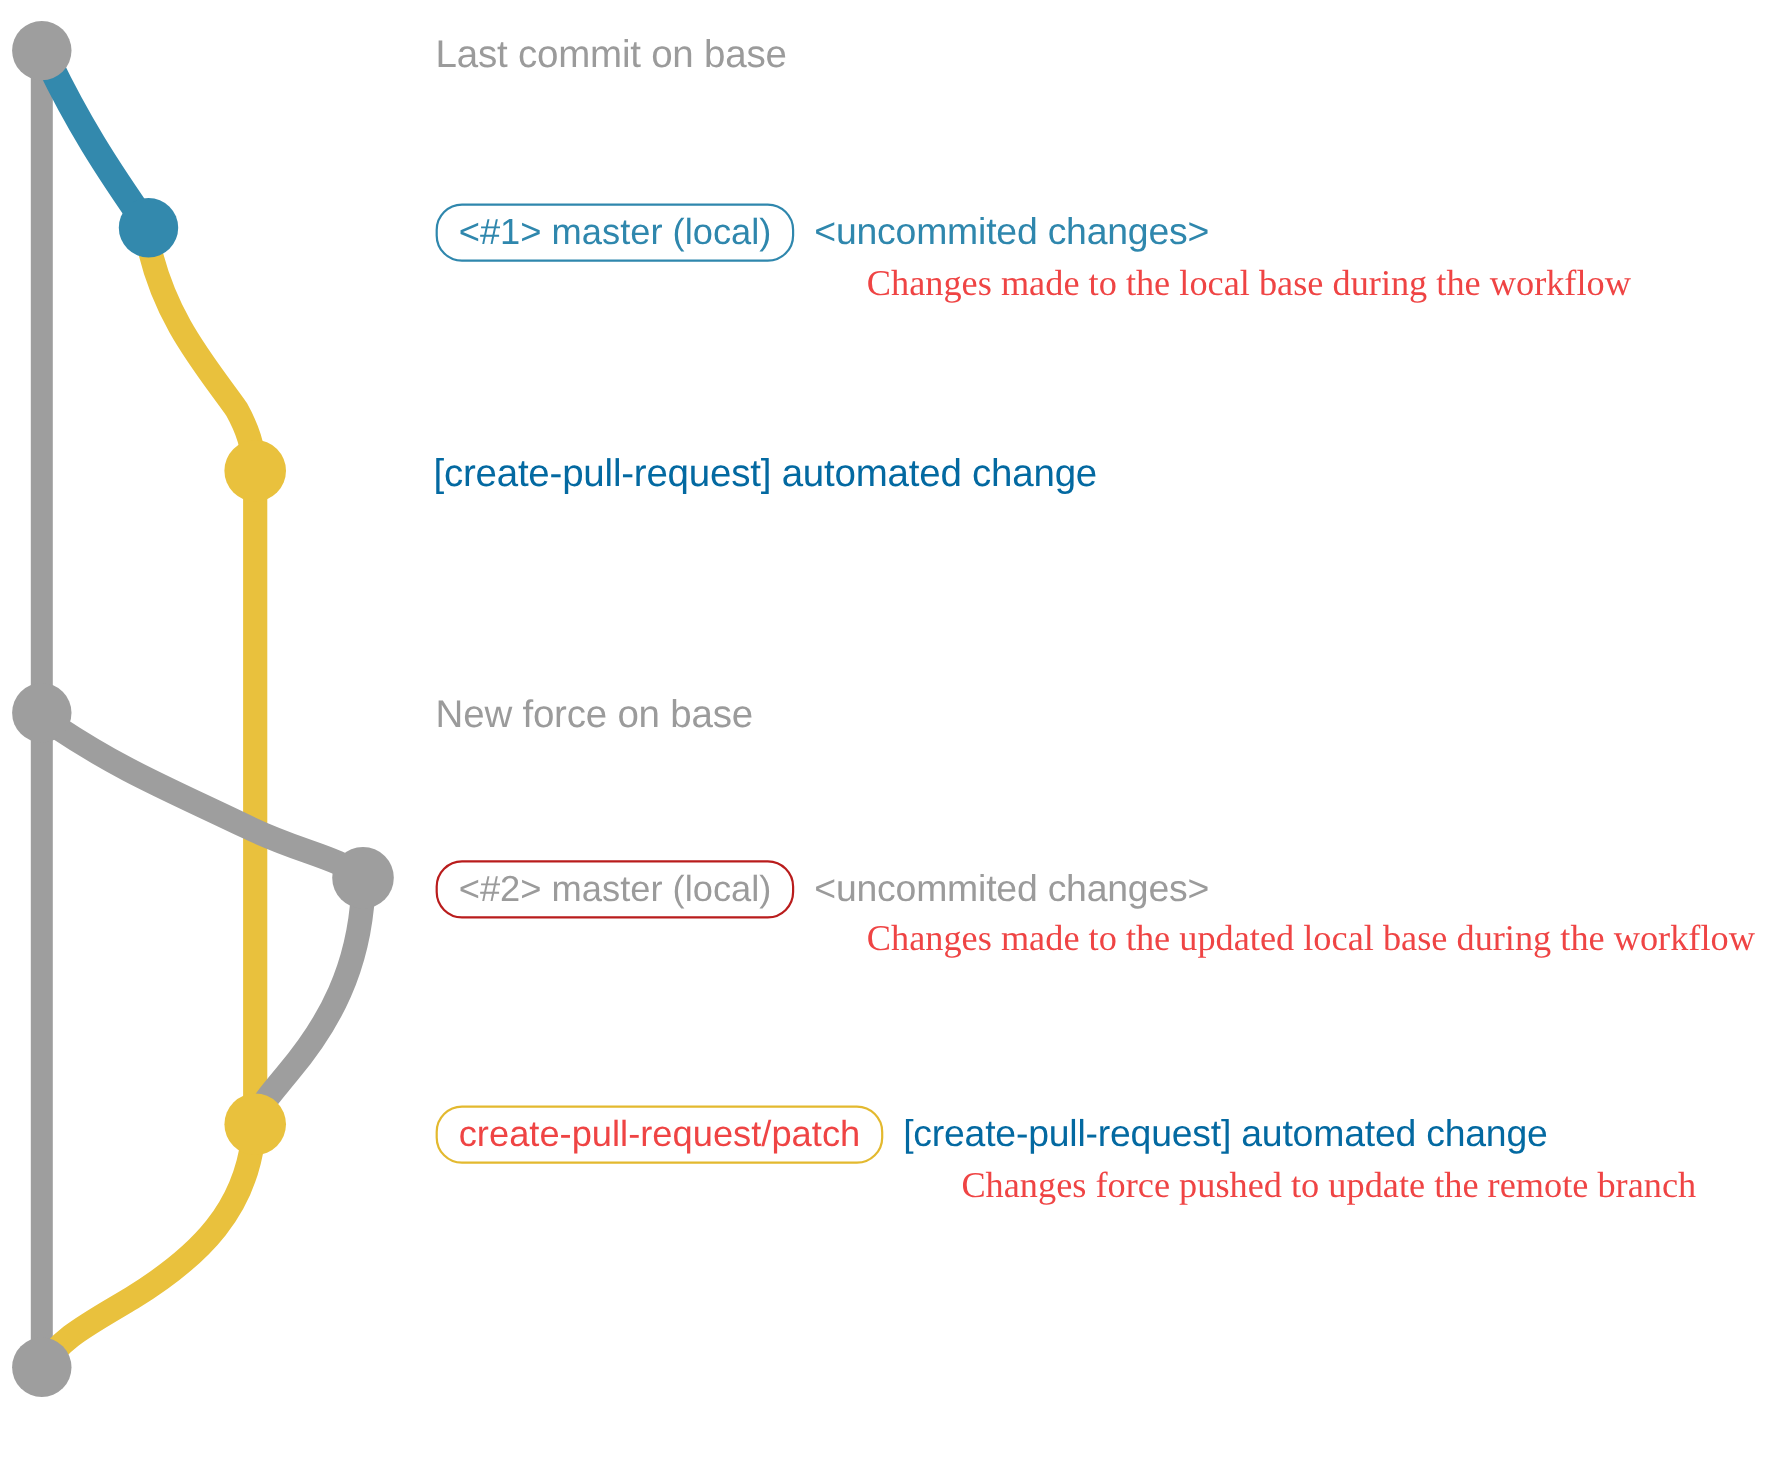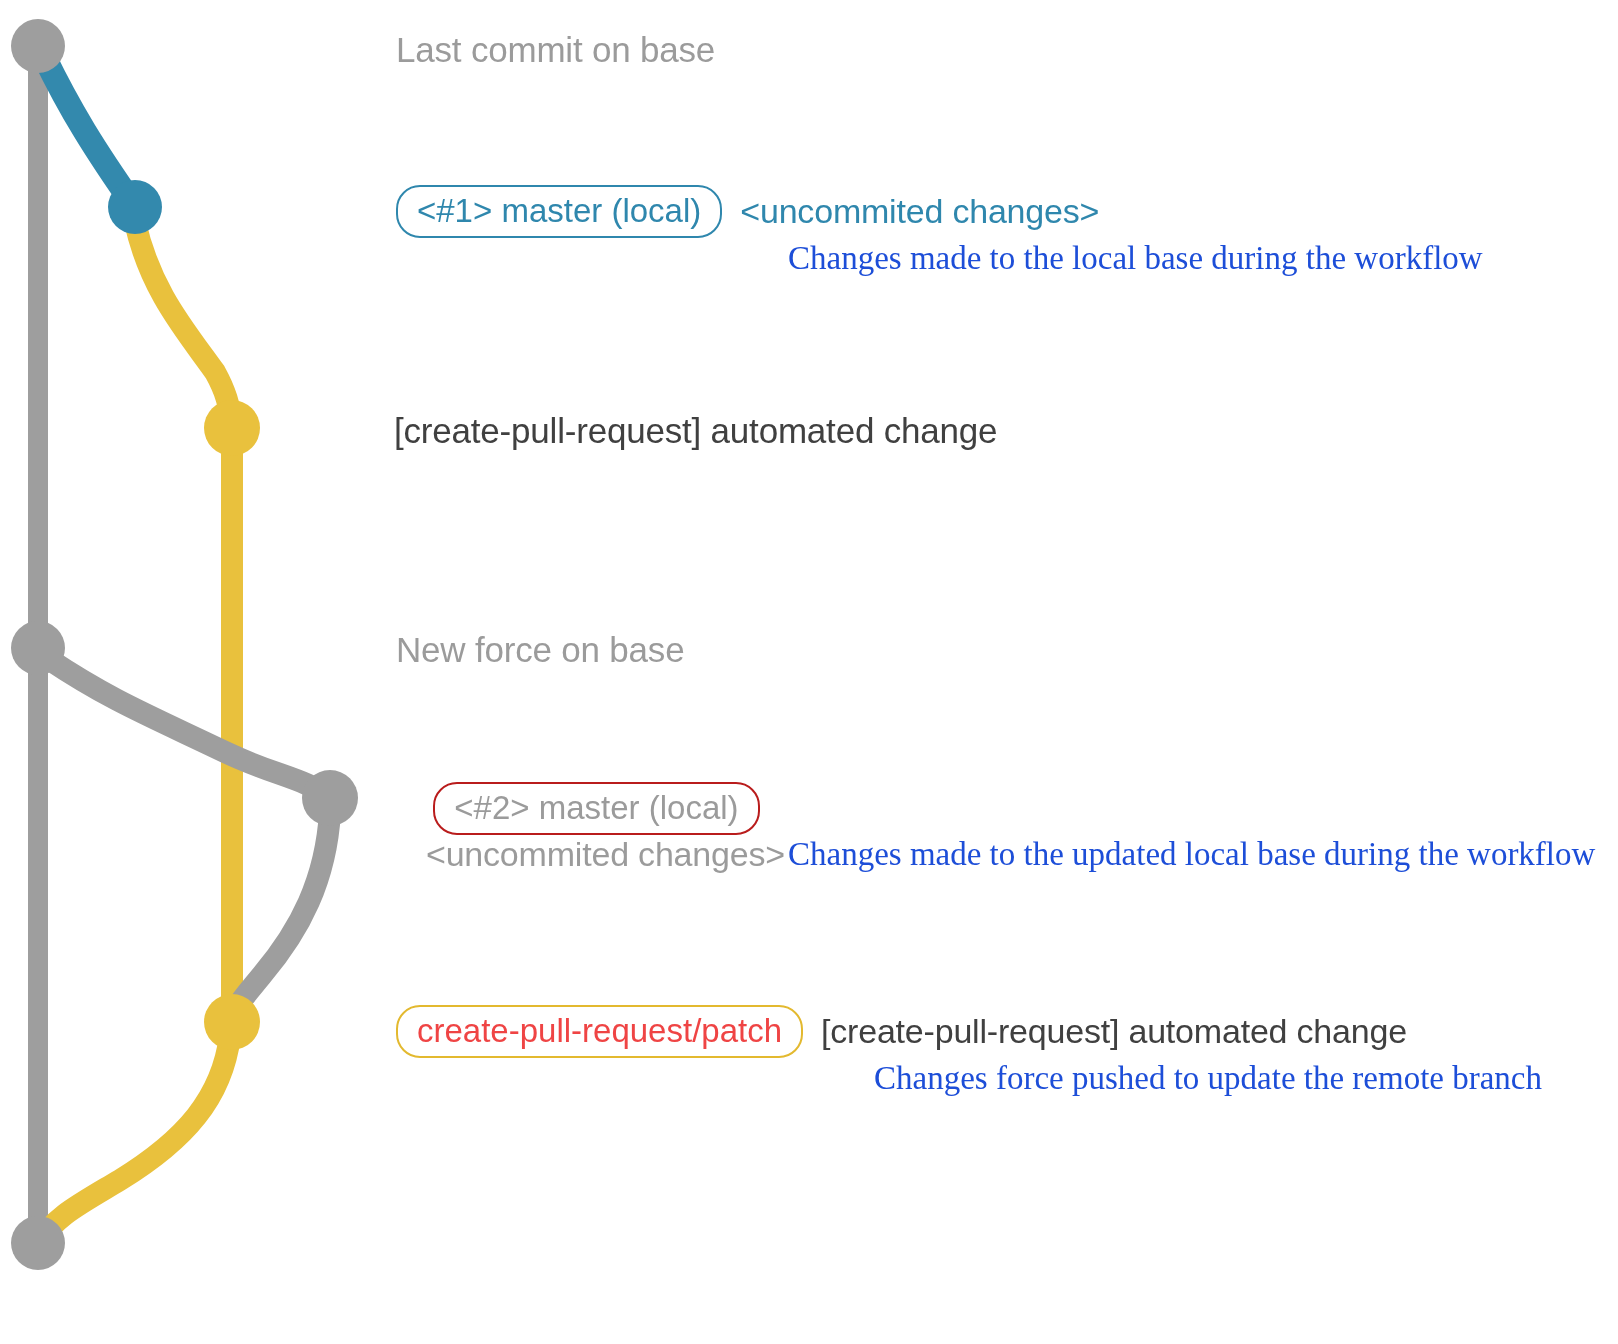--- a/index.html
+++ b/index.html
@@ -38,21 +38,21 @@
     display: flex;
     align-items: center;
     white-space: nowrap;
   }
   .plain-title {
     font-size: 35px;
     letter-spacing: -0.2px;
   }
   .gray-text  { color: #9b9b9b; }
   .blue-text  { color: #2f87ad; }
-  .amber-text { color: #404040; }
+  .amber-text { color: #0369a1; }
 
   .badge {
     display: inline-block;
     border: 2px solid #b91c1c;
     border-radius: 24px;
     padding: 7px 19px 9px 19px;
     font-size: 33px;
     line-height: 1;
     color: #9b9b9b;
     background: transparent;
@@ -63,21 +63,21 @@
 
   .commit-msg {
     font-size: 34px;
     margin-left: 18px;
     letter-spacing: -0.2px;
   }
   .desc {
     position: absolute;
     font-family: "Liberation Serif", serif;
     font-size: 33px;
-    color: #1d4ed8;
+    color: #ef4444;
     white-space: nowrap;
   }
 </style>
 </head>
 <body>
 
 <div id="page">
 
   <svg id="graph" viewBox="0 0 400 1344" width="400" height="1344">
 
@@ -117,21 +117,21 @@
     <div class="desc" style="left:788px; top:240px;">Changes made to the local base during the workflow</div>
 
     <div class="row" style="left:394px; top:411px;">
       <span class="plain-title amber-text">[create-pull-request] automated change</span>
     </div>
 
     <div class="row" style="left:396px; top:630px;">
       <span class="plain-title gray-text">New force on base</span>
     </div>
 
-    <div class="row" style="left:408px; top:782px;flex-direction:column;">
+    <div class="row" style="left:396px; top:782px;">
       <span class="badge">&lt;#2&gt; master (local)</span>
       <span class="commit-msg gray-text">&lt;uncommited changes&gt;</span>
     </div>
     <div class="desc" style="left:788px; top:836px;">Changes made to the updated local base during the workflow</div>
 
     <div class="row" style="left:396px; top:1005px;">
       <span class="badge amber">create-pull-request/patch</span>
       <span class="commit-msg amber-text">[create-pull-request] automated change</span>
     </div>
     <div class="desc" style="left:874px; top:1060px;">Changes force pushed to update the remote branch</div>

